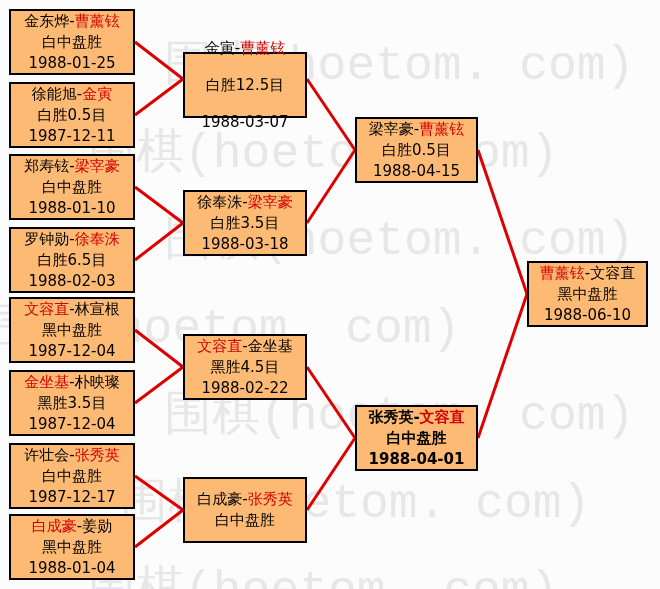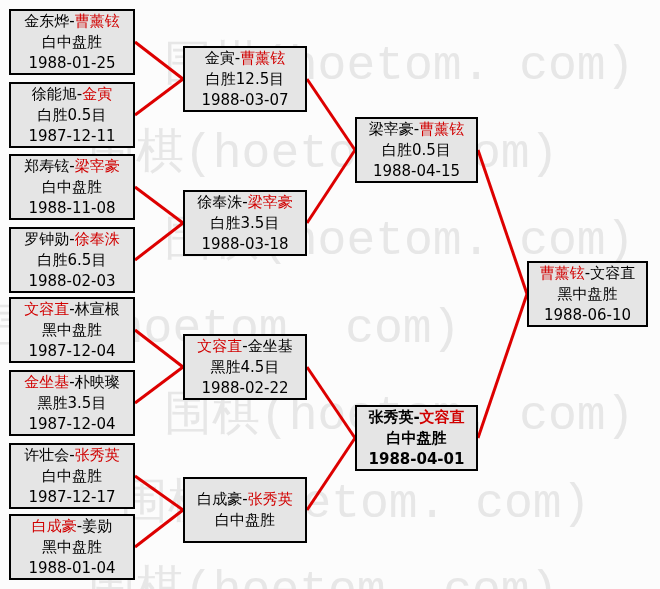--- a/index.html
+++ b/index.html
@@ -12,21 +12,21 @@
     font-family:"Liberation Mono","DejaVu Sans Mono",monospace;
     font-size:48px;line-height:60px;color:#e7e7e7;letter-spacing:0;
     user-select:none;
   }
 
   
   #connectors{position:absolute;left:0;top:0;z-index:1;}
 
   
   .box{
-    position:absolute;z-index:2;background:#e5e5e5;border:2px solid #000000;
+    position:absolute;z-index:2;background:#fdba74;border:2px solid #000000;
     display:flex;flex-direction:column;align-items:center;justify-content:center;
     text-align:center;font-size:15px;line-height:21px;color:#000000;height:62px;
   }
   .box .names{white-space:nowrap;}
   .r1{left:9px;width:122px;}
   .r2{left:183px;width:120px;}
   .sf{left:355px;width:119px;}
   .fin{left:527px;width:117px;justify-content:space-between;}
   .winner{color:#d10000;}
 </style>
@@ -66,21 +66,21 @@
     <div>1988-01-25</div>
   </div>
   <div class="box r1" style="top: 82px; border-color: rgb(0, 0, 0);">
     <div class="names"><span>徐能旭</span><span>-</span><span class="winner" style="color: rgb(209, 0, 0);">金寅</span></div>
     <div>白胜0.5目</div>
     <div>1987-12-11</div>
   </div>
   <div class="box r1" style="top: 154px; border-color: rgb(0, 0, 0);">
     <div class="names"><span>郑寿铉</span><span>-</span><span class="winner" style="color: rgb(209, 0, 0);">梁宰豪</span></div>
     <div>白中盘胜</div>
-    <div>1988-11-08</div>
+    <div>1988-01-10</div>
   </div>
   <div class="box r1" style="top: 227px; border-color: rgb(0, 0, 0);">
     <div class="names"><span>罗钟勋</span><span>-</span><span class="winner" style="color: rgb(209, 0, 0);">徐奉洙</span></div>
     <div>白胜6.5目</div>
     <div>1988-02-03</div>
   </div>
   <div class="box r1" style="top: 297px; border-color: rgb(0, 0, 0); text-align: right;">
     <div class="names"><span class="winner" style="color: rgb(209, 0, 0);">文容直</span><span>-</span><span>林宣根</span></div>
     <div>黑中盘胜</div>
     <div>1987-12-04</div>
@@ -94,21 +94,21 @@
     <div class="names"><span>许壮会</span><span>-</span><span class="winner" style="color: rgb(209, 0, 0);">张秀英</span></div>
     <div>白中盘胜</div>
     <div>1987-12-17</div>
   </div>
   <div class="box r1" style="top: 514px; border-color: rgb(0, 0, 0);">
     <div class="names"><span class="winner" style="color: rgb(209, 0, 0);">白成豪</span><span>-</span><span>姜勋</span></div>
     <div>黑中盘胜</div>
     <div>1988-01-04</div>
   </div>
 
-  <div class="box r2" style="top: 46px; border-color: rgb(0, 0, 0);">
+  <div class="box r2" style="top: 52px; border-color: rgb(0, 0, 0); gap: 16px;">
     <div class="names"><span>金寅</span><span>-</span><span class="winner" style="color: rgb(209, 0, 0);">曹薰铉</span></div>
     <div>白胜12.5目</div>
     <div>1988-03-07</div>
   </div>
   <div class="box r2" style="top: 190px; border-color: rgb(0, 0, 0);">
     <div class="names"><span>徐奉洙</span><span>-</span><span class="winner" style="color: rgb(209, 0, 0);">梁宰豪</span></div>
     <div>白胜3.5目</div>
     <div>1988-03-18</div>
   </div>
   <div class="box r2" style="top: 334px; border-color: rgb(0, 0, 0); justify-content: space-between;">

